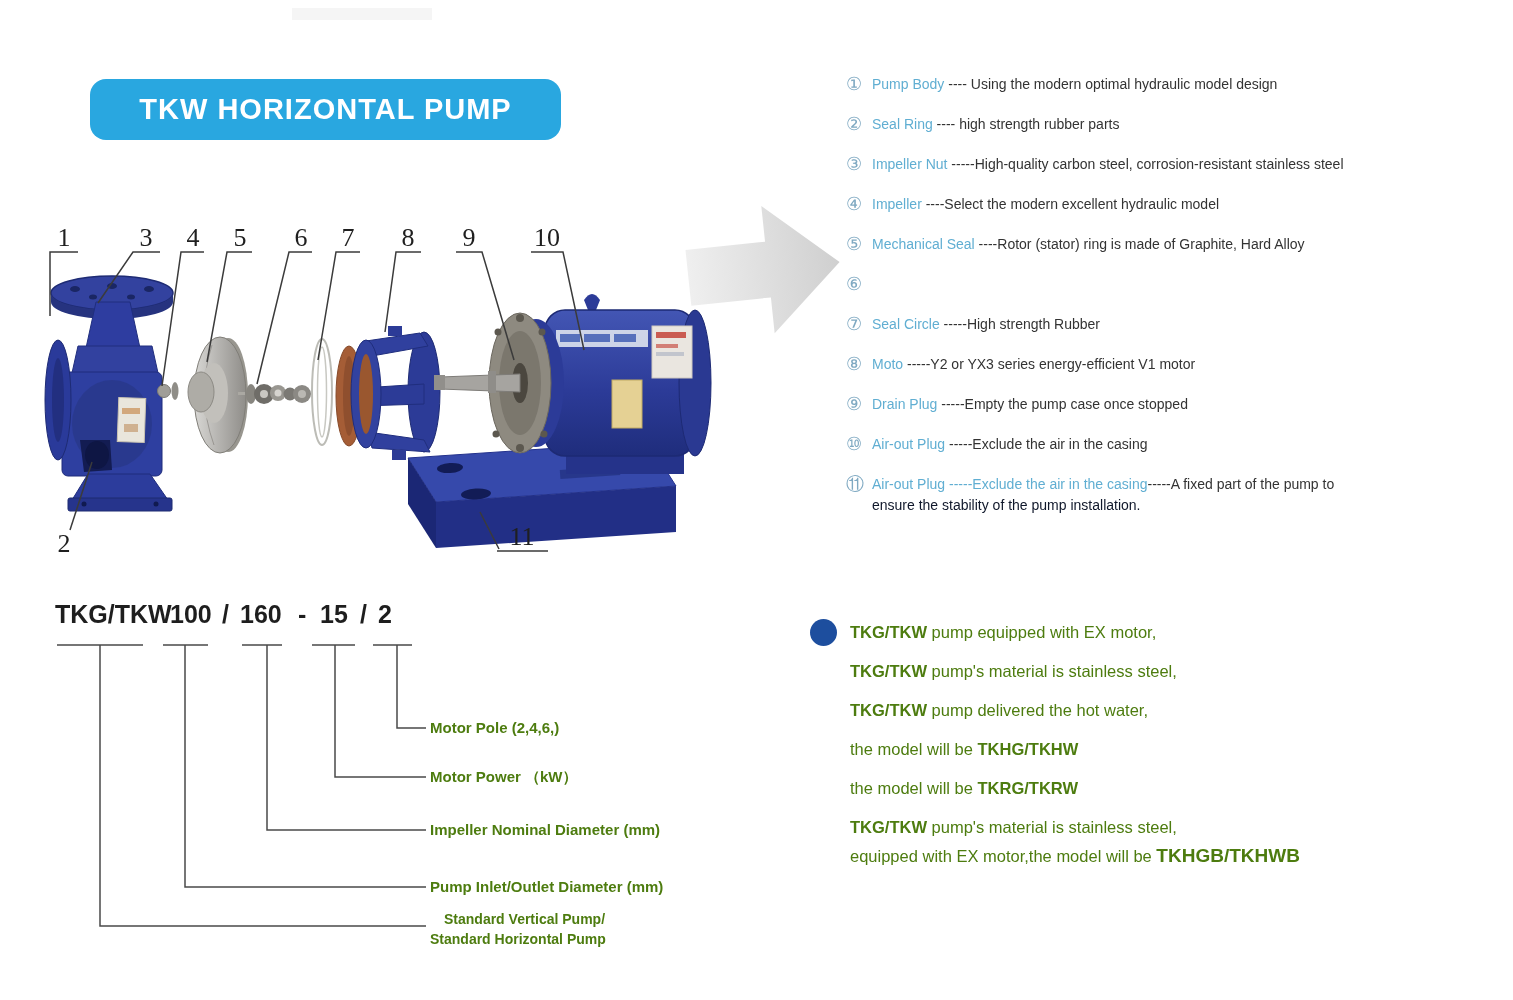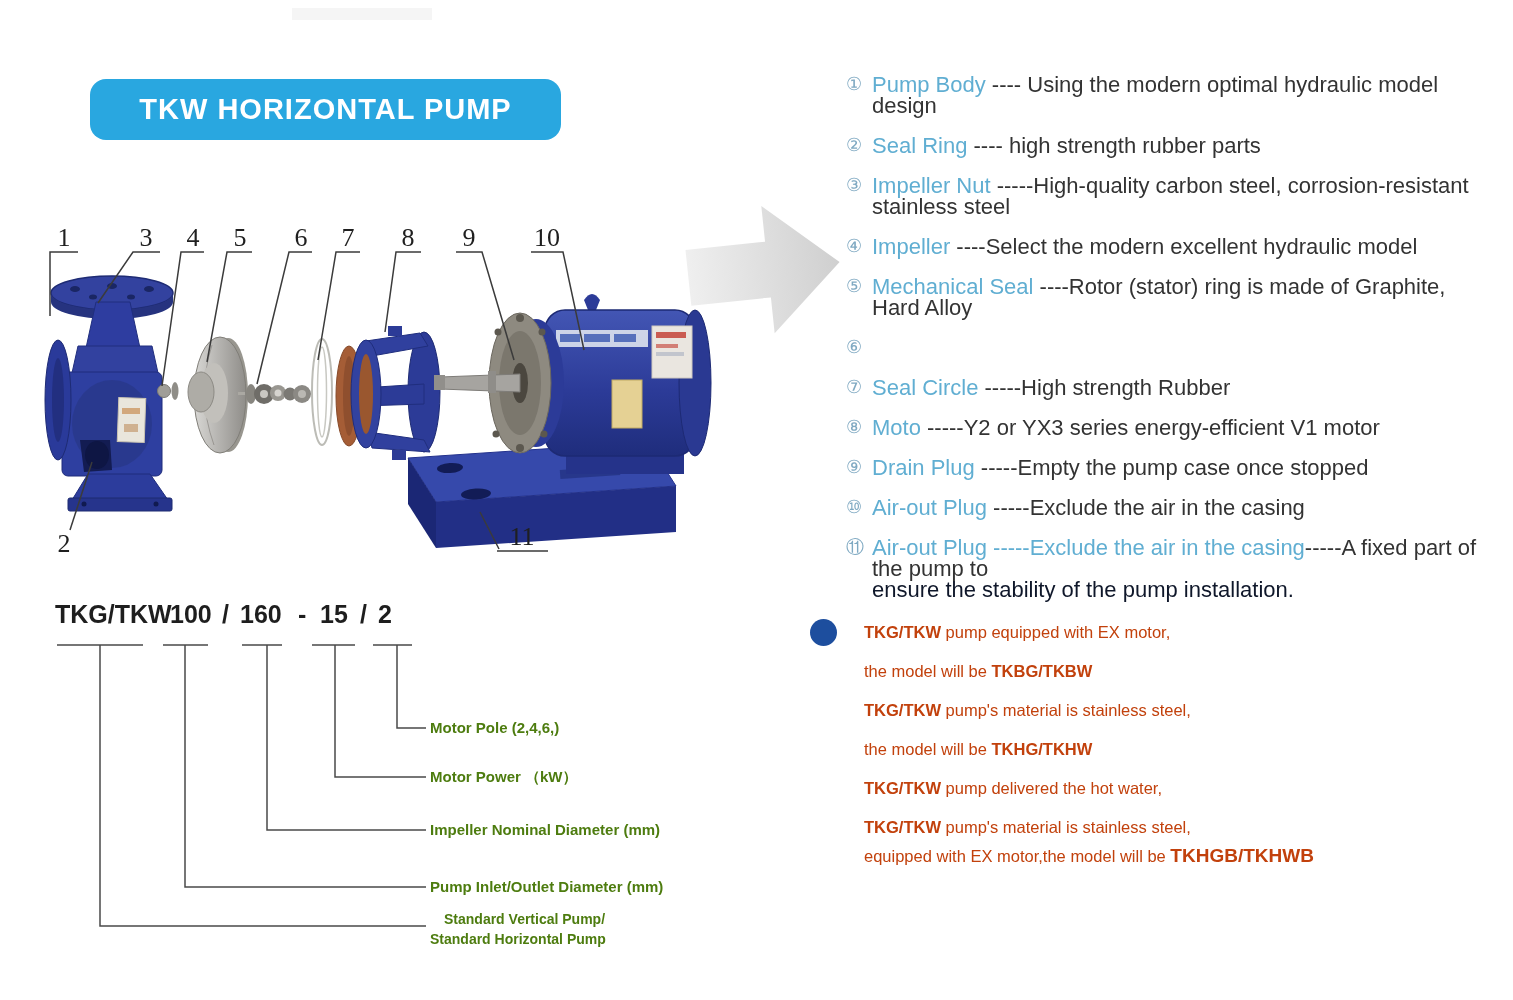--- a/index.html
+++ b/index.html
@@ -10,21 +10,21 @@
 
   
   .banner{left:90px;top:79px;width:471px;height:61px;background:#29a7e0;
           border-radius:16px;display:flex;align-items:center;justify-content:center;}
   .banner span{color:#ffffff;font-size:29px;font-weight:700;letter-spacing:1px;}
 
   
   .parts-list{left:846px;top:74px;width:648px;}
   .prow{display:flex;align-items:flex-start;margin-bottom:19px;min-height:21px;}
   .pnum{width:26px;flex:0 0 26px;font-size:18px;line-height:21px;color:#7fa9c2;}
-  .ptxt{font-size:22px;line-height:21px;color:#333;}
+  .ptxt{font-size:14px;line-height:21px;color:#333;}
   .pname{color:#60aed2;}
   .pblue{color:#60aed2;}
   .pdesc{color:#333;}
   .pdesc2{display:block;color:#0f172a;}
 
   
   .model-row{left:0;top:600px;width:520px;height:34px;font-weight:700;
              font-size:25px;color:#1e1e1e;}
   .model-row span{position:absolute;top:0;white-space:nowrap;}
   .mk-series{left:55px;}  .mk-inlet{left:170px;} .mk-sep1{left:222px;}
@@ -37,21 +37,21 @@
   .bl-pow{left:430px;top:768px;}
   .bl-imp{left:430px;top:821px;}
   .bl-inlet{left:430px;top:878px;}
   .bl-s1{left:444px;top:911px;font-size:14px;}
   .bl-s2{left:430px;top:931px;font-size:14px;}
 
   
   .note-dot{left:810px;top:619px;width:27px;height:27px;border-radius:50%;
             background:#1d4e9e;}
   .notes{left:850px;top:622px;width:620px;}
-  .nline{margin-bottom:19px;font-size:16.5px;line-height:20px;color:#c2410c;white-space:nowrap;margin-left:14px;}
+  .nline{margin-bottom:19px;font-size:16.5px;line-height:20px;color:#4d7c0f;white-space:nowrap;}
   .nline.tight{margin-bottom:9px;}
   .nlead{font-weight:700;}
   .ntail{font-weight:700;}
   .ntail-big{font-weight:700;font-size:19px;}
 </style>
 </head>
 <body>
 
 <div class="page">
 
@@ -296,28 +296,28 @@
   <div class="bl bl-imp">Impeller Nominal Diameter (mm)</div>
   <div class="bl bl-inlet">Pump Inlet/Outlet Diameter (mm)</div>
   <div class="bl bl-s1">Standard Vertical Pump/</div>
   <div class="bl bl-s2">Standard Horizontal Pump</div>
 
   <div class="abs note-dot"></div>
   <div class="abs notes">
 
     <div class="nline"><span class="nlead">TKG/TKW</span><span> pump equipped with EX motor,</span><span class="ntail"></span></div>
 
-    <div class="nline"><span class="nlead"></span><span>the model will be </span><span class="ntail">TKBG/TKBW</span></div>
 
     <div class="nline"><span class="nlead">TKG/TKW</span><span> pump's material is stainless steel,</span><span class="ntail"></span></div>
 
+    <div class="nline"><span class="nlead">TKG/TKW</span><span> pump delivered the hot water,</span><span class="ntail"></span></div>
+
     <div class="nline"><span class="nlead"></span><span>the model will be </span><span class="ntail">TKHG/TKHW</span></div>
 
-    <div class="nline"><span class="nlead">TKG/TKW</span><span> pump delivered the hot water,</span><span class="ntail"></span></div>
-
+    <div class="nline"><span class="nlead"></span><span>the model will be </span><span class="ntail">TKRG/TKRW</span></div>
 
     <div class="nline tight"><span class="nlead">TKG/TKW</span><span> pump's material is stainless steel,</span><span class="ntail"></span></div>
 
     <div class="nline"><span class="nlead"></span><span>equipped with EX motor,the model will be </span><span class="ntail ntail-big">TKHGB/TKHWB</span></div>
 
   </div>
 
 </div>
 
 </body></html>

